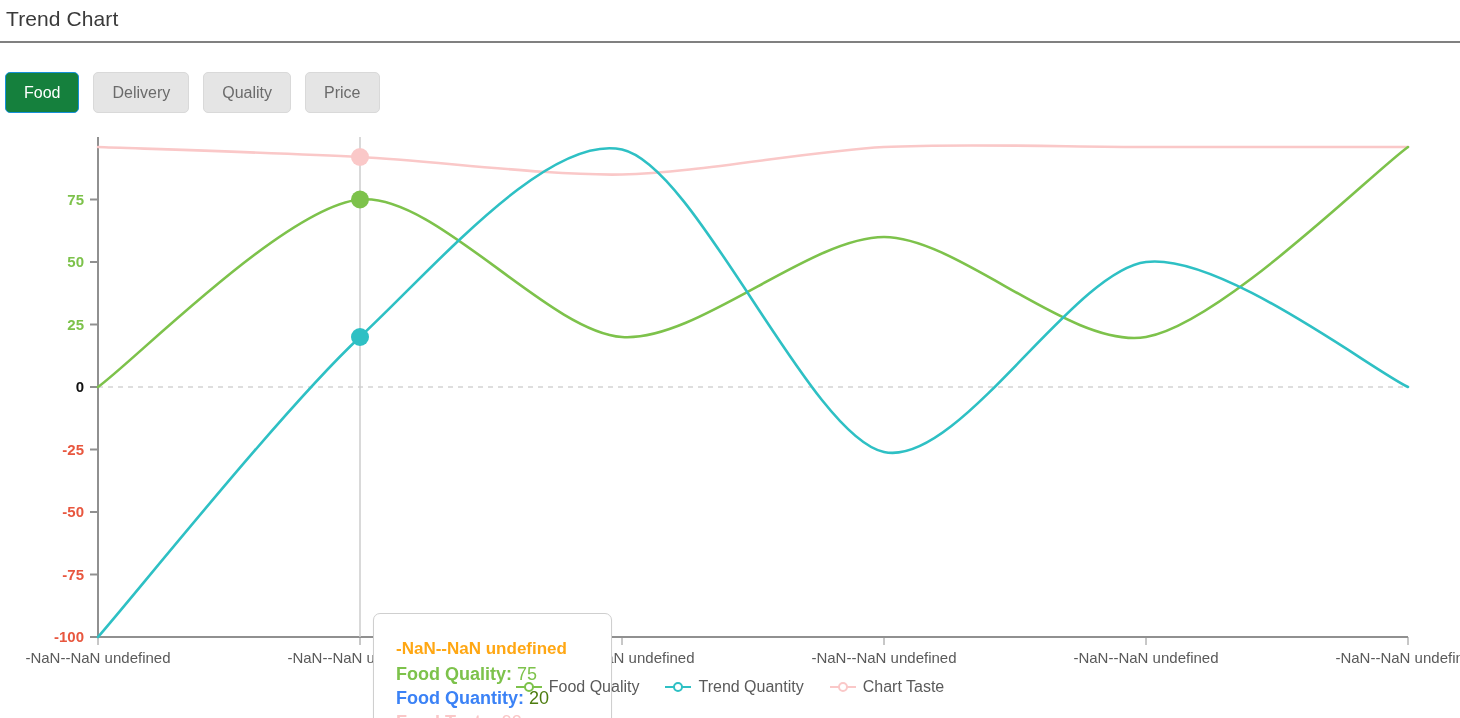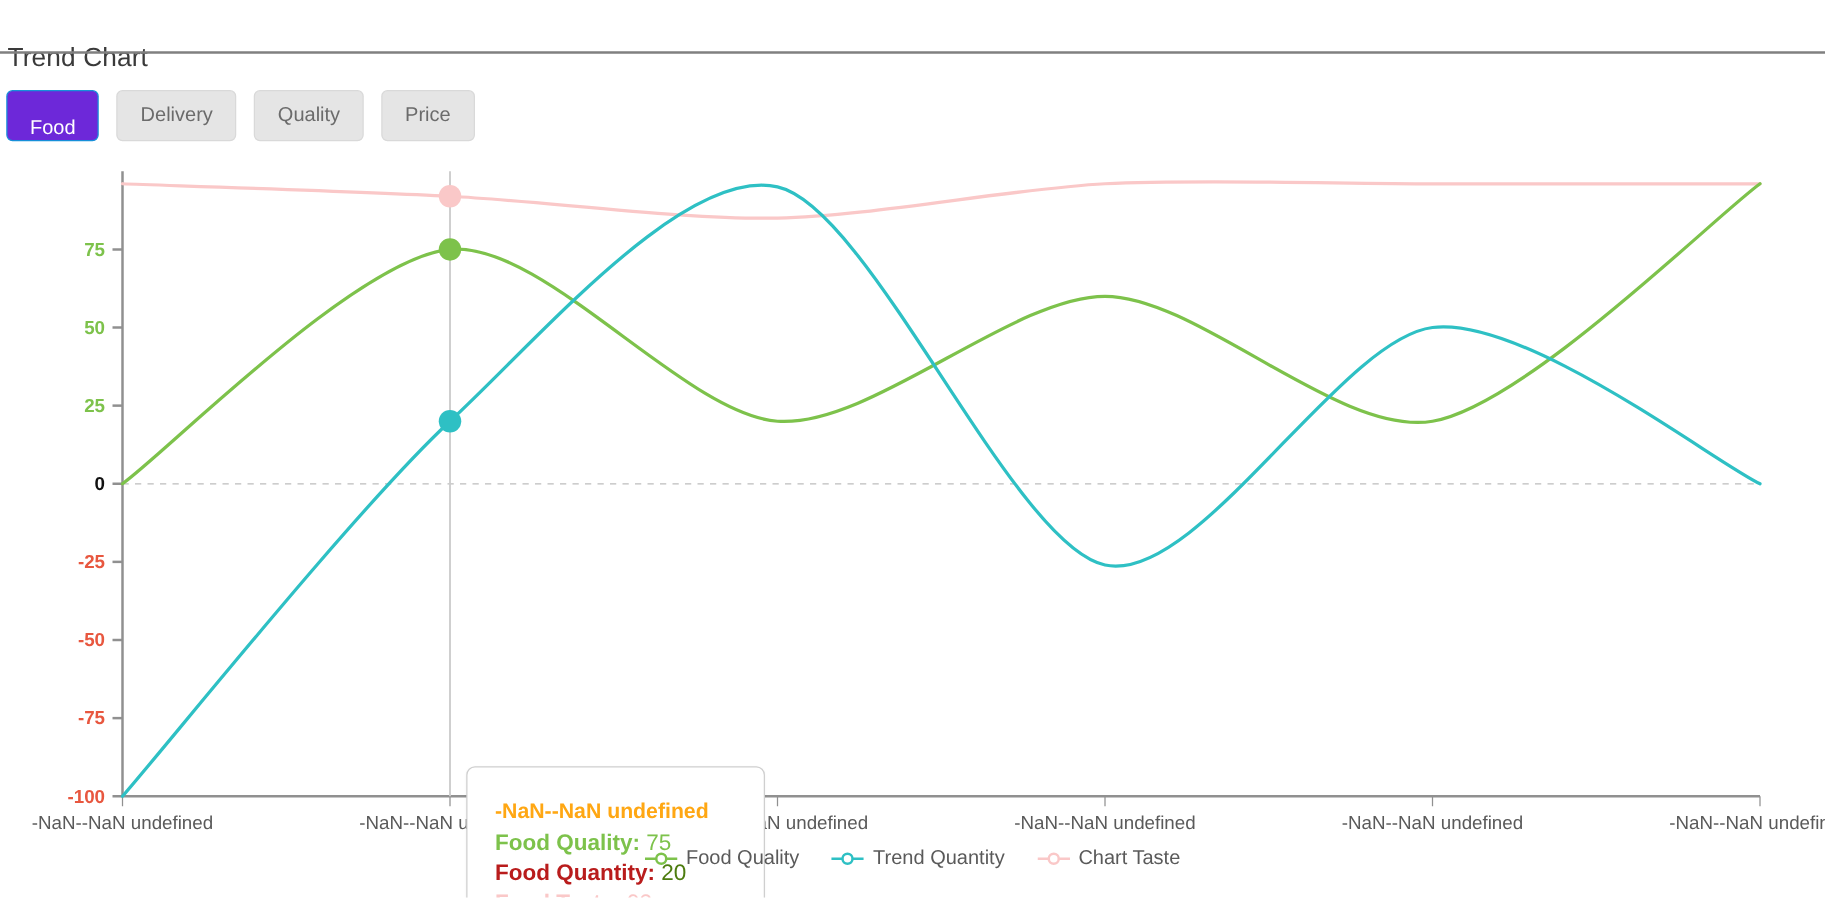--- a/index.html
+++ b/index.html
@@ -19,21 +19,20 @@
   
   #page-title {
     position: absolute;
     left: 6px;
     top: 4px;
     font-size: 21px;
     font-weight: 400;
     color: #3a3a3a;
     letter-spacing: 0.1px;
     line-height: 30px;
-    margin-top: 28px;
   }
   #title-rule {
     position: absolute;
     left: 0px;
     top: 41px;
     width: 1460px;
     height: 2px;
     background: #808080;
   }
 
@@ -147,21 +146,21 @@
     font-family: "Liberation Sans", sans-serif;
   }
 </style>
 </head>
 <body>
 
 <div id="page-title">Trend Chart</div>
 <div id="title-rule"></div>
 
 <div id="category-bar">
-  <div class="cat-btn active" style="background: #6d28d9; border-color: rgb(23, 144, 217); align-items: flex-end;">
+  <div class="cat-btn active" style="background: #15803d; border-color: rgb(23, 144, 217);">
     <span>Food</span>
   </div>
   <div class="cat-btn">
     <span>Delivery</span>
   </div>
   <div class="cat-btn">
     <span>Quality</span>
   </div>
   <div class="cat-btn">
     <span>Price</span>
@@ -224,21 +223,21 @@
       </g>
   </svg>
 
   <div id="tooltip">
     <div id="tooltip-title" style="color: rgb(255, 167, 19);">-NaN--NaN undefined</div>
     <div class="tt-row">
       <span class="tt-key" style="color: rgb(125, 194, 75);">Food Quality:</span>
       <span class="tt-val" style="color: rgb(125, 194, 75);">75</span>
     </div>
     <div class="tt-row">
-      <span class="tt-key" style="color: #b91c1c;">Food Quantity:</span>
+      <span class="tt-key" style="color: #3b82f6;">Food Quantity:</span>
       <span class="tt-val" style="color: #4d7c0f;">20</span>
     </div>
     <div class="tt-row">
       <span class="tt-key" style="color: rgb(250, 200, 200);">Food Taste:</span>
       <span class="tt-val" style="color: rgb(250, 200, 200);">92</span>
     </div>
   </div>
 </div>
 
 <div id="legend">

